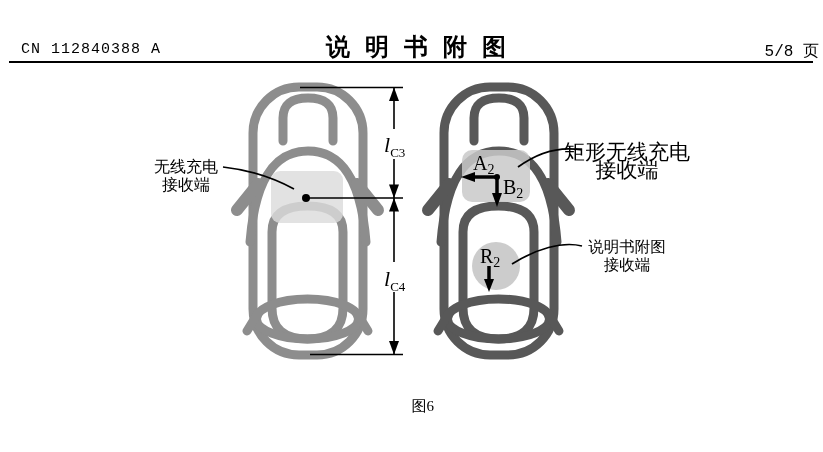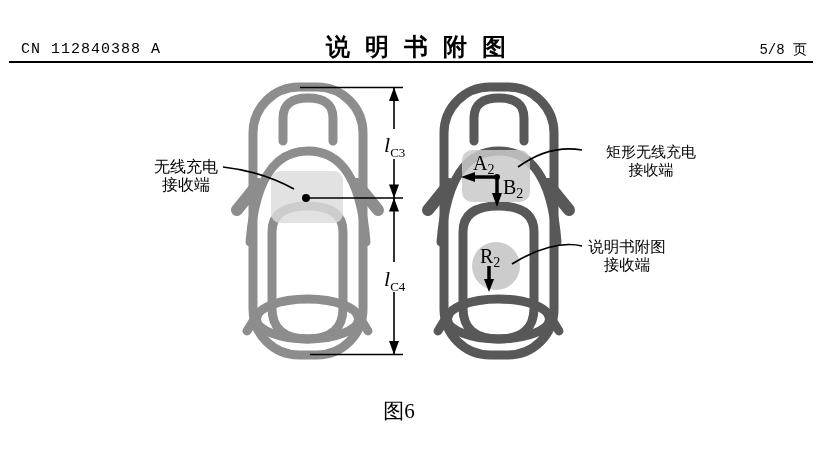--- a/index.html
+++ b/index.html
@@ -5,43 +5,43 @@
   html,body{margin:0;padding:0;background:#ffffff;}
   body{
     width:823px;height:452px;position:relative;overflow:hidden;
     font-family:"Liberation Serif", serif;color:#000;
   }
   .hdr-left{
     position:absolute;left:21px;top:41px;
     font-family:"Liberation Mono", monospace;font-size:15px;letter-spacing:1px;white-space:nowrap;
   }
   .hdr-right{
-    position:absolute;right:16px;top:41px;
-    font-family:"Liberation Mono", monospace;font-size:14px;white-space:nowrap;
+    position:absolute;right:4px;top:41px;
+    font-family:"Liberation Mono", monospace;font-size:16px;white-space:nowrap;
   }
   .hdr-title{
     position:absolute;left:302px;top:31px;
     font-family:"Liberation Sans", sans-serif;font-weight:bold;font-size:24px;
     letter-spacing:15px;white-space:nowrap;margin-left:24px;
   }
   .hdr-rule{
     position:absolute;left:9px;right:10px;top:61px;height:2px;background:#000;
   }
   .fig-svg{position:absolute;left:0;top:0;}
   .cjk-label{
     position:absolute;text-align:center;
     font-family:"Liberation Serif", serif;
     font-size:16px;line-height:18px;white-space:pre-line;
   }
   .lbl-left{left:126px;top:158px;width:120px;text-align:center;}
-  .lbl-rect{left:560px;top:143px;width:134px;font-size:15px;line-height:18px;margin-left:24px;}
+  .lbl-rect{left:560px;top:143px;width:134px;font-size:21px;line-height:18px;}
   .lbl-circle{left:560px;top:238px;width:134px;font-size:15.5px;line-height:18px;}
   .caption{
-    position:absolute;left:364px;top:397px;width:70px;text-align:center;
-    font-family:"Liberation Serif", serif;font-size:21px;
+    position:absolute;left:364px;top:397px;width:70px;text-align:right;
+    font-family:"Liberation Serif", serif;font-size:15px;
   }
 </style>
 </head>
 <body>
 
 <div class="hdr-left">CN 112840388 A</div>
 <div class="hdr-title">说明书附图</div>
 <div class="hdr-right">5/8 页</div>
 <div class="hdr-rule"></div>
 

